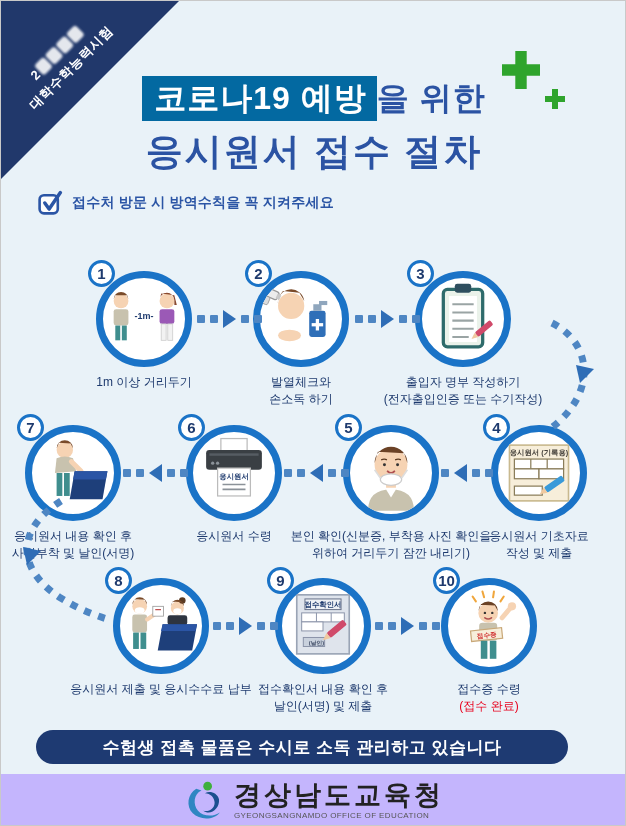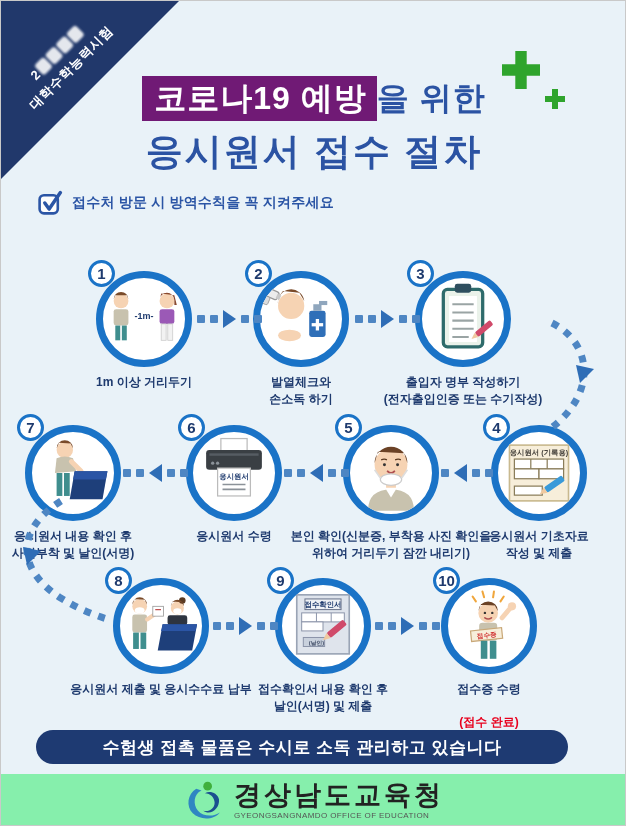--- a/index.html
+++ b/index.html
@@ -16,51 +16,51 @@
     background:rgba(255,255,255,.88);border-radius:3px;filter:blur(1.3px);}
 
   
   .cross{position:absolute;}
   .cross-big{left:501px;top:50px;}
   .cross-small{left:544px;top:88px;}
 
   
   .title{position:absolute;left:0;top:76px;width:626px;text-align:center;}
   .t1{font-size:32px;font-weight:bold;color:#2b53a3;letter-spacing:1px;}
-  .t1 .hl{background:#701a75;color:#ffffff;padding:4px 10px 5px 12px;}
+  .t1 .hl{background:#0369a1;color:#ffffff;padding:4px 10px 5px 12px;}
   .t2{font-size:37px;font-weight:bold;color:#2b53a3;letter-spacing:2px;margin-top:6px;}
 
   
   .notice{position:absolute;left:36px;top:189px;display:flex;align-items:center;gap:9px;}
   .notice-label{font-size:14px;font-weight:bold;color:#2b55a5;letter-spacing:0.2px;}
 
   
   .step{position:absolute;width:220px;text-align:center;}
   .circle{position:relative;width:96px;height:96px;margin:8px auto 0;background:#ffffff;
     border:7px solid #1a73c7;border-radius:50%;display:flex;align-items:center;justify-content:flex-end;overflow:hidden;}
   .badge{position:absolute;left:54px;top:-3px;width:27px;height:27px;background:#ffffff;
     border:3px solid #1a73c7;border-radius:50%;color:#1e3a6e;font-weight:bold;font-size:15px;
     line-height:22px;text-align:center;z-index:3;}
-  .caption{margin-top:7px;font-size:12px;font-weight:bold;color:#1e3a6e;line-height:1.4;white-space:nowrap;}
-  .caption .red{color:#e8001d;margin-top:16px;}
+  .caption{margin-top:7px;font-size:12px;font-weight:normal;color:#1e3a6e;line-height:1.4;white-space:nowrap;}
+  .caption .red{color:#e8001d;}
 
   
   .harrow{position:absolute;display:flex;align-items:center;gap:5px;}
   .dash{width:8px;height:8px;background:#4e86c3;border-radius:1px;}
   .tri-r{width:0;height:0;border-left:13px solid #2e6db6;border-top:9px solid transparent;border-bottom:9px solid transparent;}
   .tri-l{width:0;height:0;border-right:13px solid #2e6db6;border-top:9px solid transparent;border-bottom:9px solid transparent;}
   .curve{position:absolute;}
 
   
   .banner{position:absolute;left:35px;top:729px;width:532px;height:34px;background:#1e3a72;
     border-radius:17px;display:flex;align-items:center;justify-content:center;
     color:#ffffff;font-size:17px;font-weight:bold;letter-spacing:0.5px;}
 
   
-  .footer{position:absolute;left:0;top:773px;width:626px;height:53px;background:#86efac;
+  .footer{position:absolute;left:0;top:773px;width:626px;height:53px;background:#c4b5fd;
     display:flex;align-items:center;justify-content:center;gap:8px;}
   .org-kr{font-size:27px;font-weight:bold;color:#222222;letter-spacing:3px;line-height:1;}
   .org-en{font-size:8px;color:#555555;letter-spacing:0.4px;margin-top:2px;}
 </style>
 </head>
 <body>
 
 <div class="poster">
 
   <div class="ribbon">

